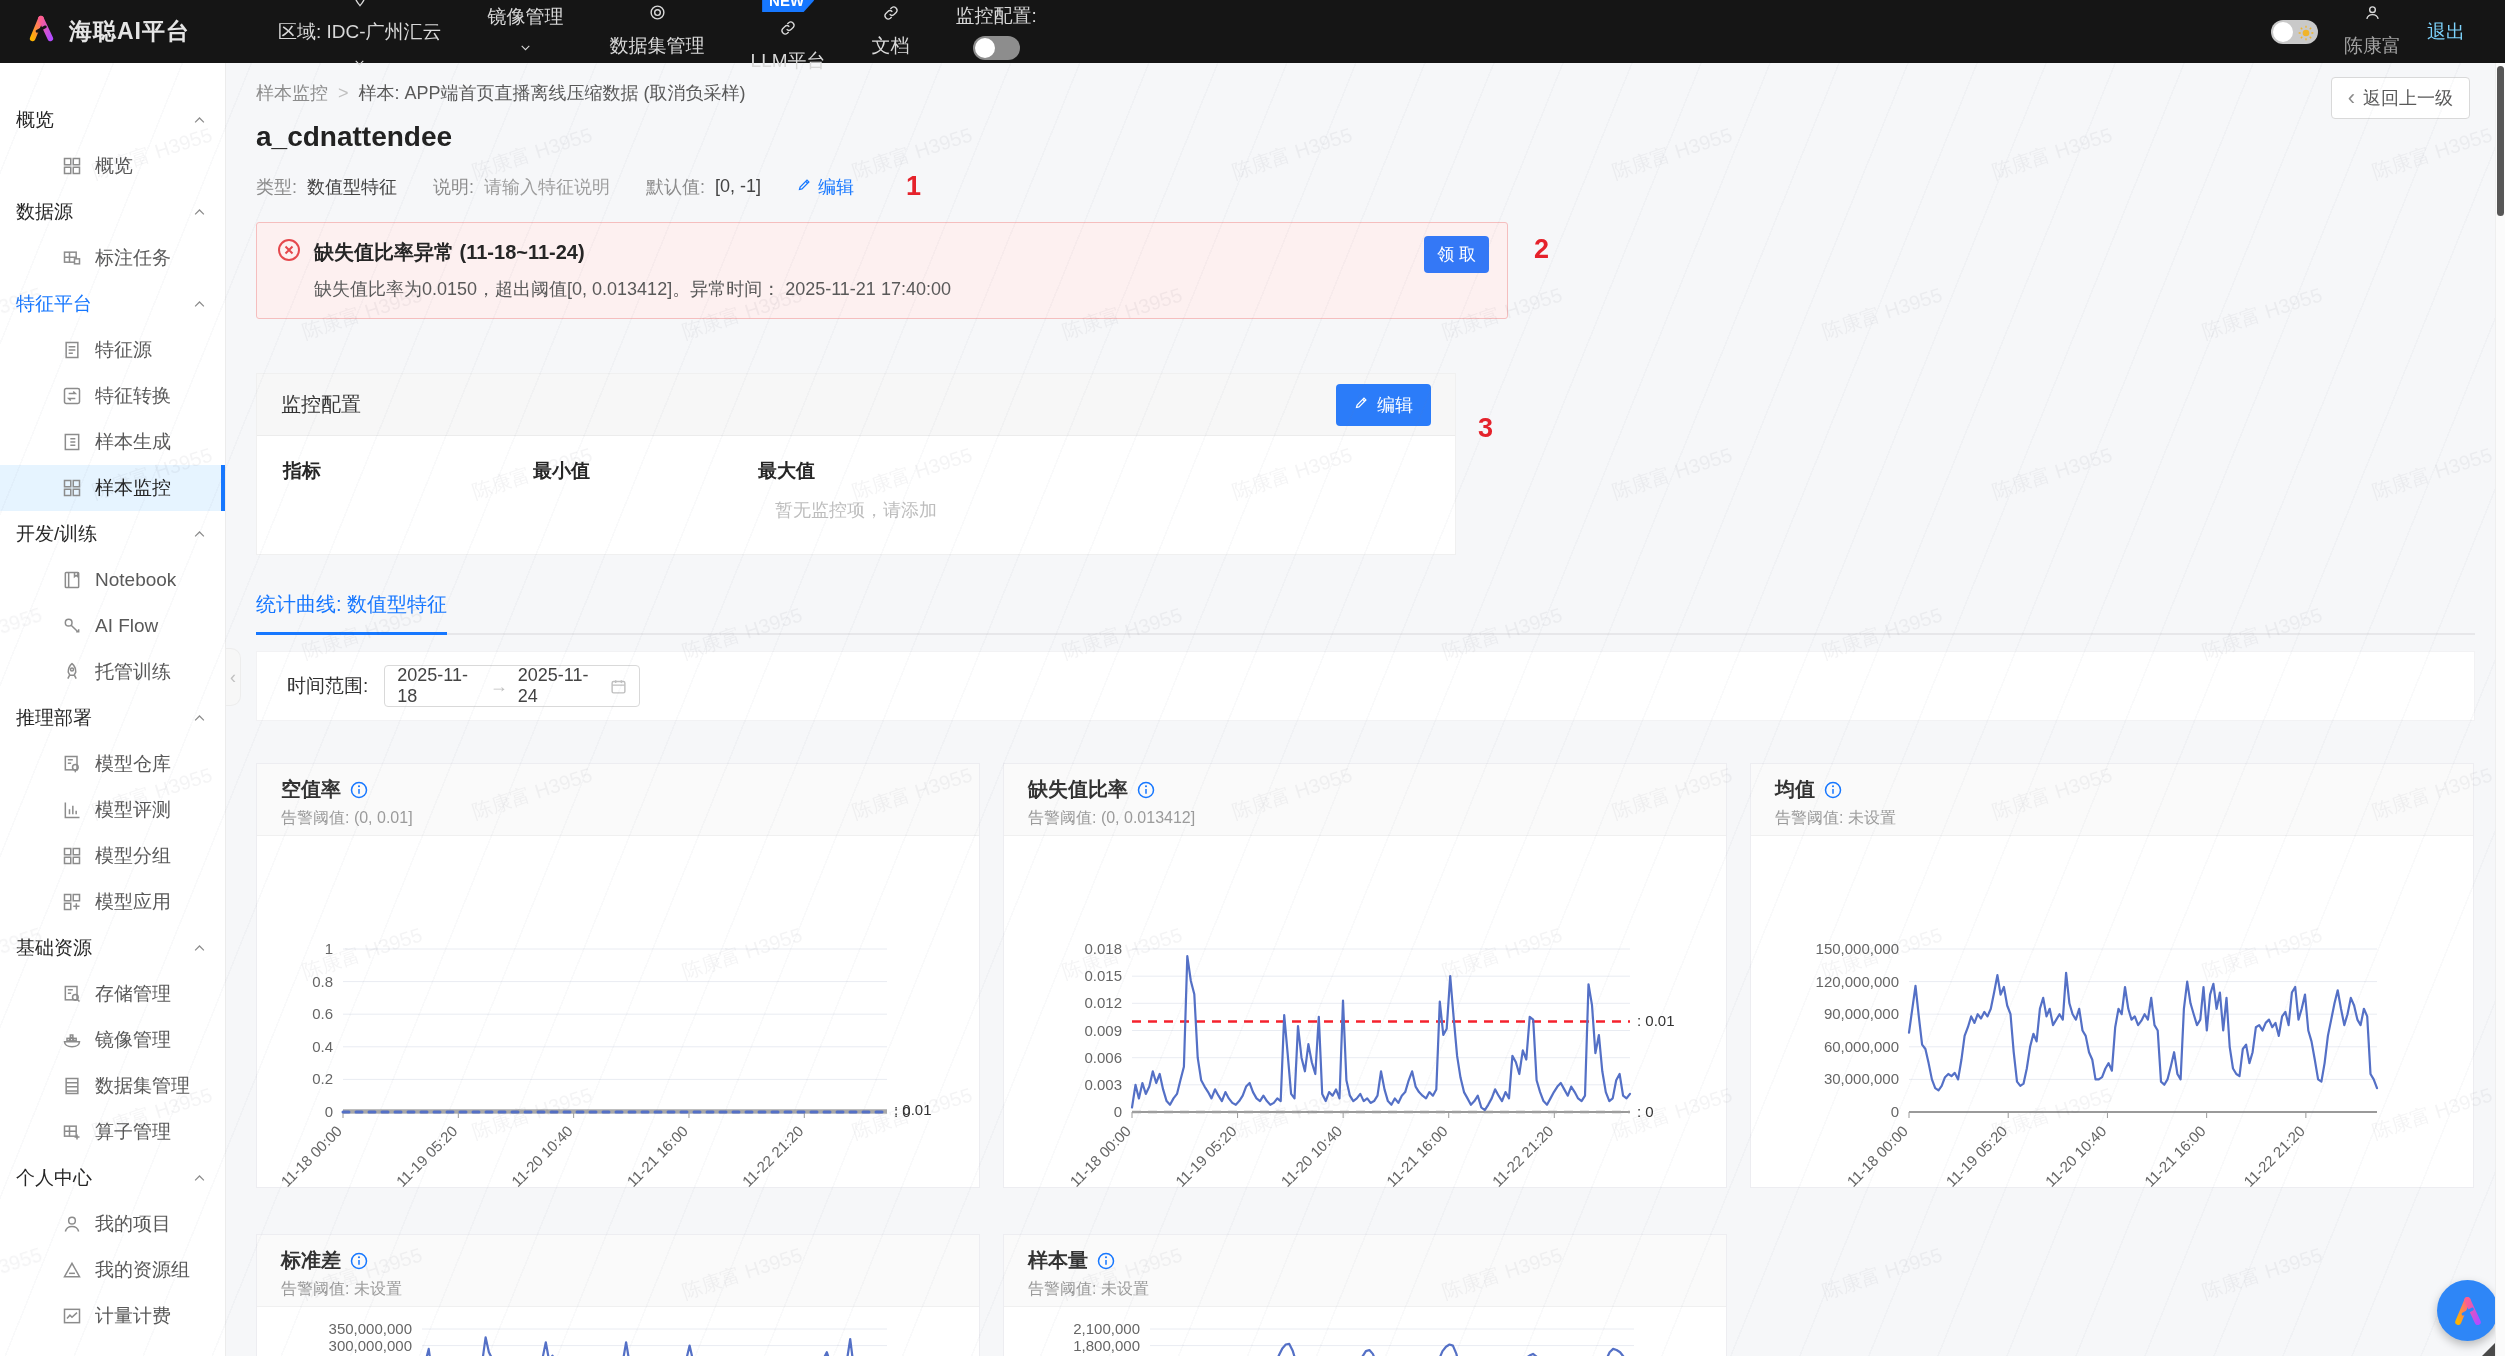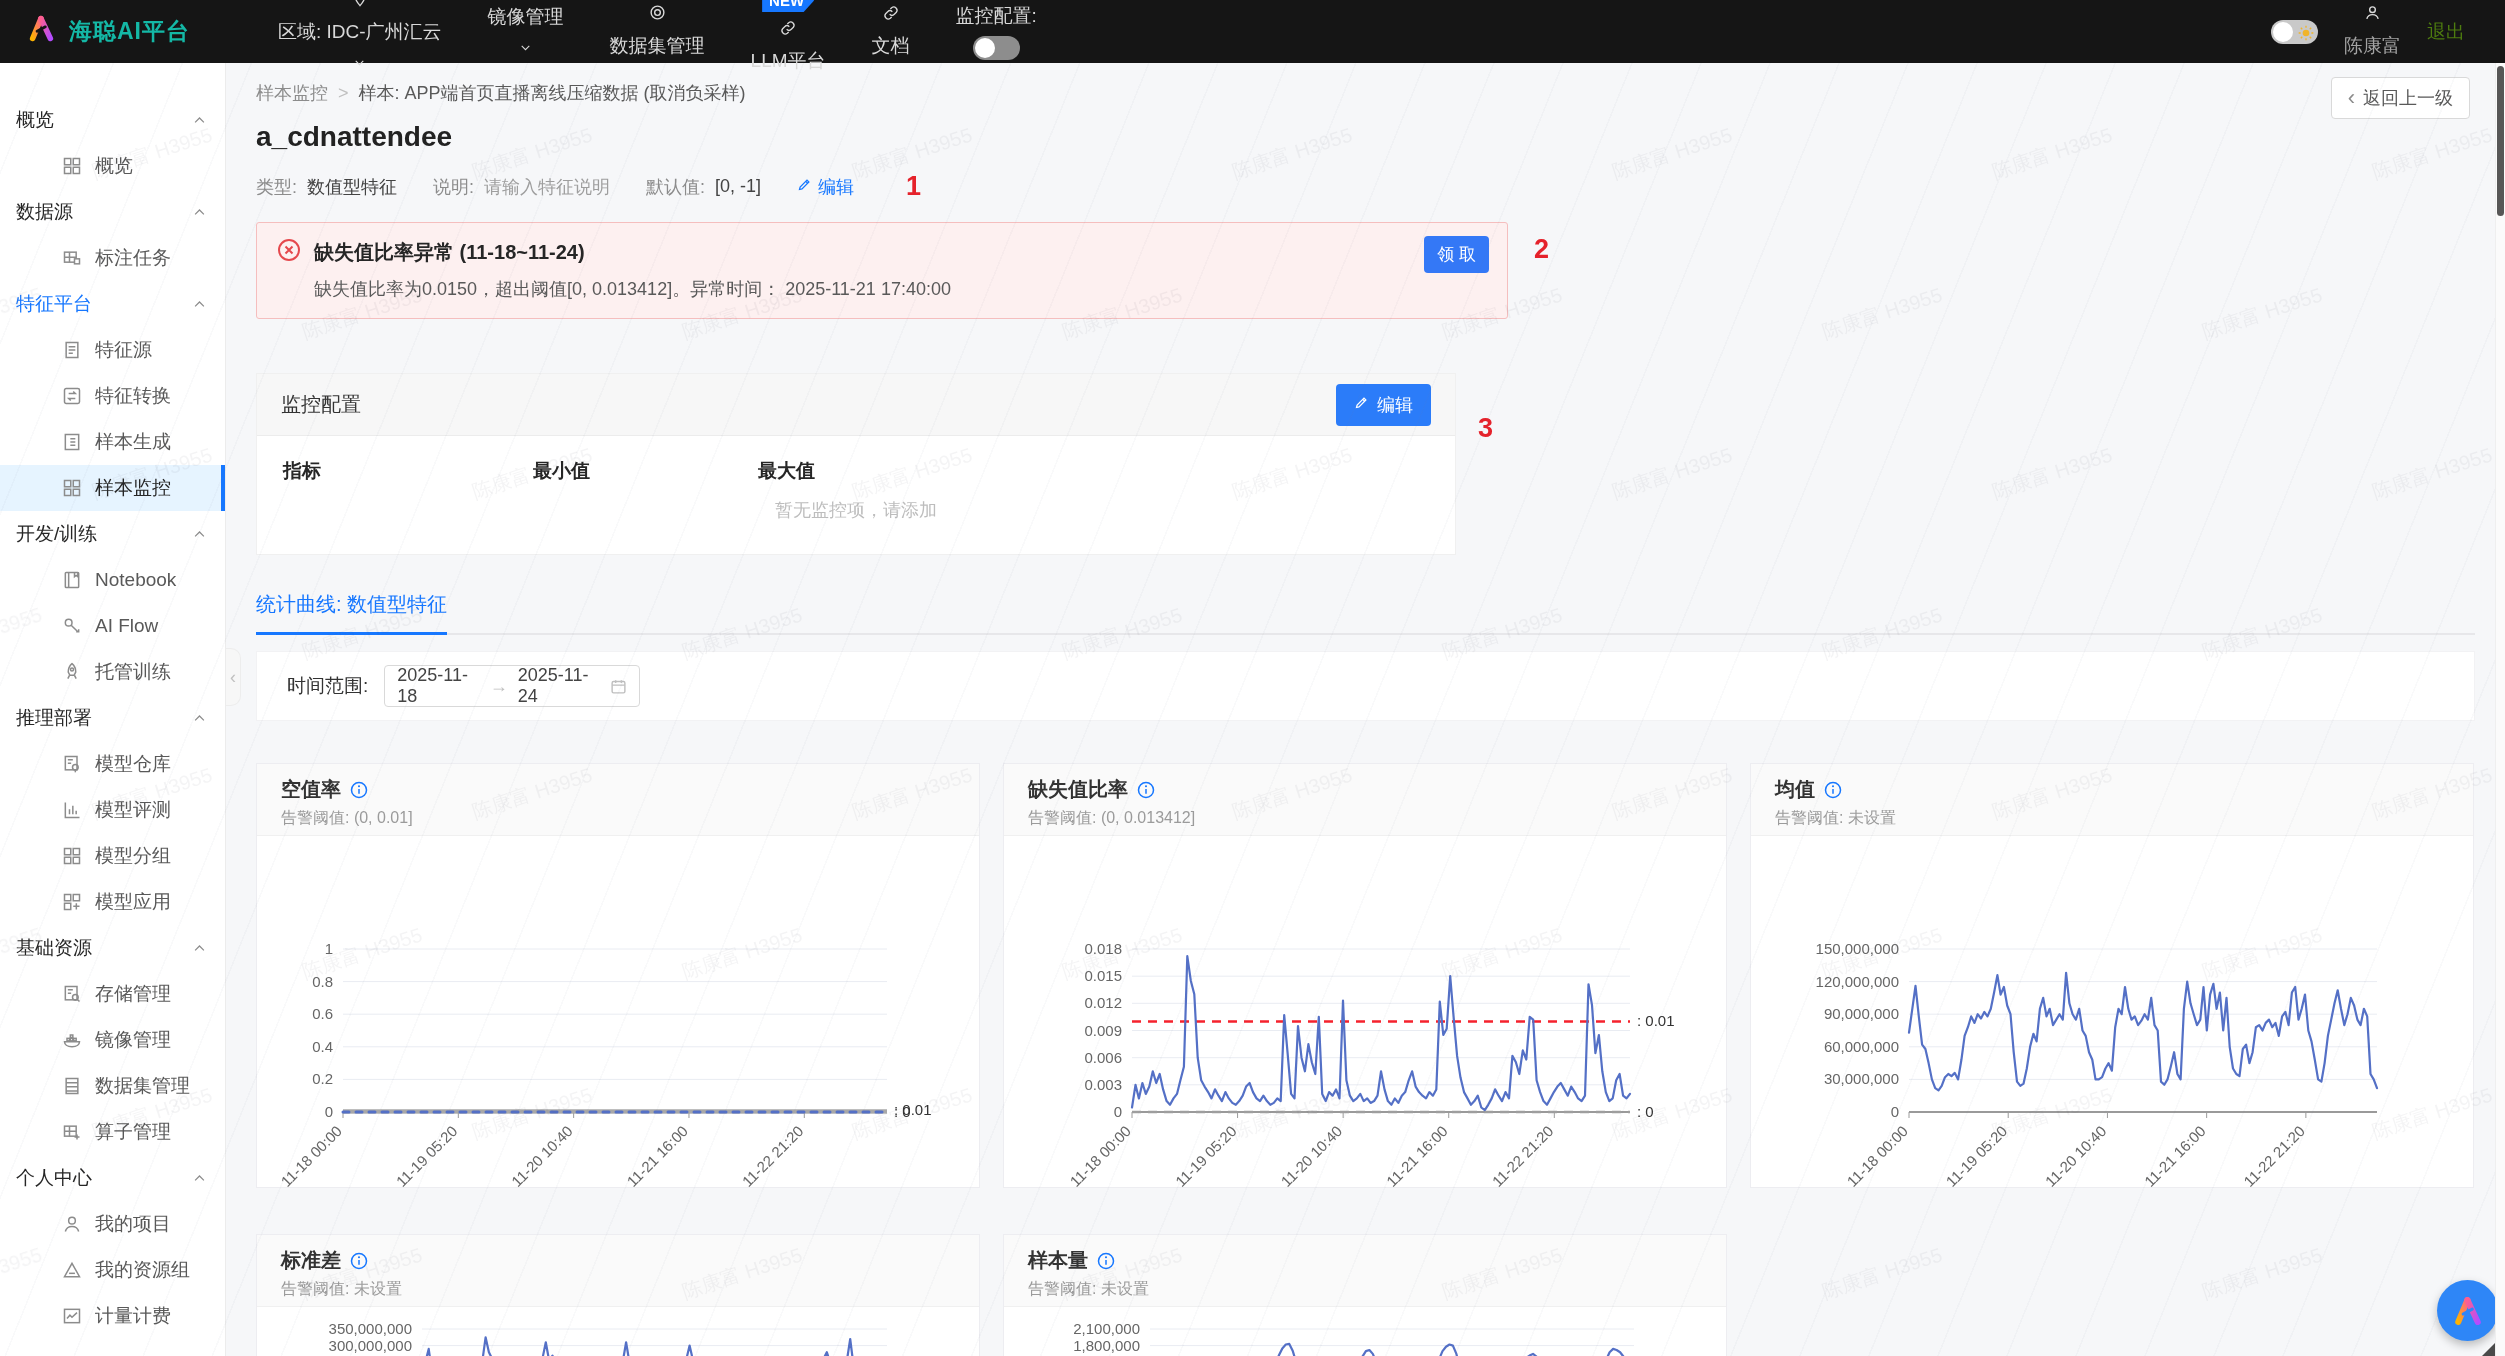--- a/index.html
+++ b/index.html
@@ -1,32 +1,32 @@
 <!DOCTYPE html>
 <html><head>
 <meta charset="utf-8">
 <style>
   html,body{margin:0;padding:0;width:2505px;height:1356px;overflow:hidden;
     font-family:"Liberation Sans","DejaVu Sans",sans-serif;background:#f6f7f9;}
   *{box-sizing:border-box;}
   
   .topbar{position:fixed;top:0;left:0;width:2505px;height:63px;background:#151515;
     display:flex;align-items:center;z-index:80;color:#d9d9d9;font-size:19px;}
-  .brand{display:flex;align-items:center;gap:12px;margin-left:26px;color:#14b8a6;
+  .brand{display:flex;align-items:center;gap:12px;margin-left:26px;color:#e5e5e5;
     font-size:23px;font-weight:bold;letter-spacing:1px;}
   .nav{display:flex;align-items:center;gap:46px;margin-left:88px;}
   .nav-item{display:flex;align-items:center;gap:7px;cursor:pointer;white-space:nowrap;flex-direction:column;}
   .badge-new{background:#1677ff;color:#fff;font-size:15px;font-weight:bold;
     padding:3px 10px 3px 7px;clip-path:polygon(0 0,80% 0,100% 50%,80% 100%,0 100%);}
   .switch{width:47px;height:24px;border-radius:13px;background:#8d8d8d;position:relative;cursor:pointer;}
   .switch .knob{width:20px;height:20px;border-radius:50%;background:#fff;position:absolute;left:2px;top:2px;}
   .switch.theme{background:#c9c9c9;}
   .switch .sun{position:absolute;right:4px;top:4px;}
   .top-right{margin-left:auto;display:flex;align-items:center;gap:26px;margin-right:40px;}
-  .top-right .logout{color:#4d7c0f;font-family:Liberation Mono, monospace;}
+  .top-right .logout{color:#7dd3fc;font-family:Liberation Mono, monospace;}
   
   .sidebar{position:fixed;top:63px;left:0;width:226px;height:1293px;background:#fff;
     border-right:1px solid #ececec;padding-top:34px;z-index:30;}
   .s-group-h{height:46px;display:flex;align-items:center;padding:0 18px 0 16px;
     font-size:19px;color:#262626;cursor:pointer;}
   .s-group-h .gl{flex:1;}
   .s-group-h.hl .gl{color:#1677ff;}
   .s-group-h .caret{color:#8c8c8c;display:flex;}
   .s-item{height:46px;display:flex;align-items:center;padding-left:62px;gap:13px;
     font-size:19px;color:#595959;cursor:pointer;position:relative;}

